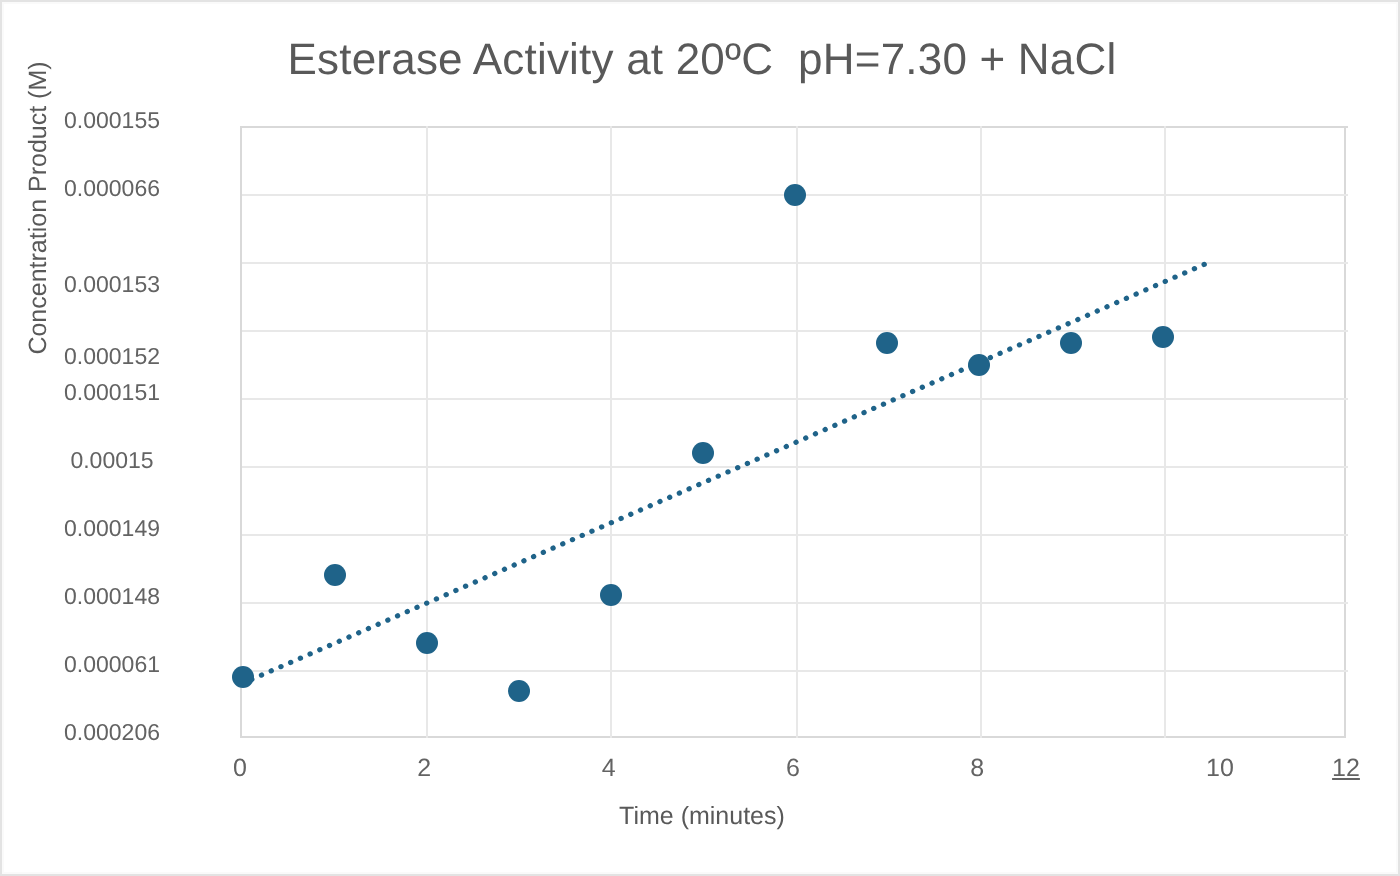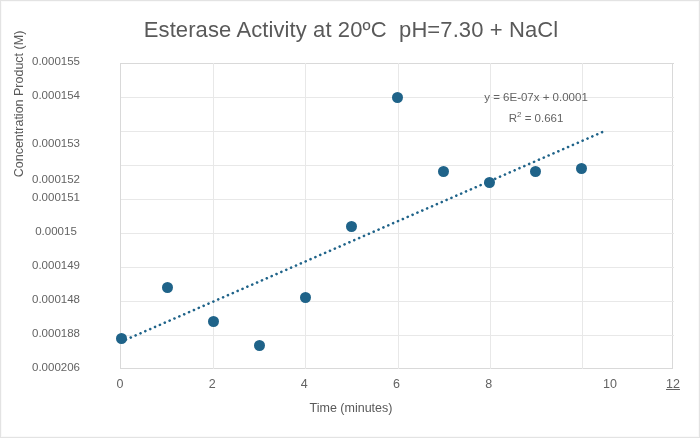--- a/index.html
+++ b/index.html
@@ -198,36 +198,32 @@
         <div class="point" style="left: 138.25px; top: 282.2px; background: rgb(31, 99, 137);"></div>
         <div class="point" style="left: 184.333px; top: 234.6px; background: rgb(31, 99, 137);"></div>
         <div class="point" style="left: 230.417px; top: 163.2px; background: rgb(31, 99, 137);"></div>
         <div class="point" style="left: 276.5px; top: 34px; background: rgb(31, 99, 137);"></div>
         <div class="point" style="left: 322.583px; top: 108.8px; background: rgb(31, 99, 137);"></div>
         <div class="point" style="left: 368.667px; top: 119px; background: rgb(31, 99, 137);"></div>
         <div class="point" style="left: 414.75px; top: 108.8px; background: rgb(31, 99, 137);"></div>
         <div class="point" style="left: 460.833px; top: 105.4px; background: rgb(31, 99, 137);"></div>
       </div>
 
-    <div id="equation-annotation">
-      <div>y = 6E-07x + 0.0001</div>
-      <div><span>R</span><sup>2</sup><span> = 0.661</span></div>
-    </div>
   </div>
 
   <div id="ytick-layer">
       <div class="ytick-label" style="left: 0px; width: 110px; top: 360px;">0.000206</div>
-      <div class="ytick-label" style="left: 0px; width: 110px; top: 326px;">0.000188</div>
+      <div class="ytick-label" style="left: 0px; width: 110px; top: 326px;">0.000061</div>
       <div class="ytick-label" style="left: 0px; width: 110px; top: 292px;">0.000148</div>
       <div class="ytick-label" style="left: 0px; width: 110px; top: 258px;">0.000149</div>
       <div class="ytick-label" style="left: 0px; width: 110px; top: 224px;">0.00015</div>
       <div class="ytick-label" style="left: 0px; width: 110px; top: 190px;">0.000151</div>
       <div class="ytick-label" style="left: 0px; width: 110px; top: 172px;">0.000152</div>
       <div class="ytick-label" style="left: 0px; width: 110px; top: 136px;">0.000153</div>
-      <div class="ytick-label" style="left: 0px; width: 110px; top: 88px;">0.000154</div>
+      <div class="ytick-label" style="left: 0px; width: 110px; top: 88px;">0.000066</div>
       <div class="ytick-label" style="left: 0px; width: 110px; top: 54px;">0.000155</div>
     </div>
   <div id="xtick-layer">
       <div class="xtick-label" style="left: 94px; width: 50px; top: 376px;">0</div>
       <div class="xtick-label" style="left: 186.167px; width: 50px; top: 376px;">2</div>
       <div class="xtick-label" style="left: 278.333px; width: 50px; top: 376px;">4</div>
       <div class="xtick-label" style="left: 370.5px; width: 50px; top: 376px;">6</div>
       <div class="xtick-label" style="left: 462.667px; width: 50px; top: 376px;">8</div>
       <div class="xtick-label" style="left: 584px; width: 50px; top: 376px;">10</div>
       <div class="xtick-label" style="left: 647px; width: 50px; top: 376px; text-decoration: underline;">12</div>

